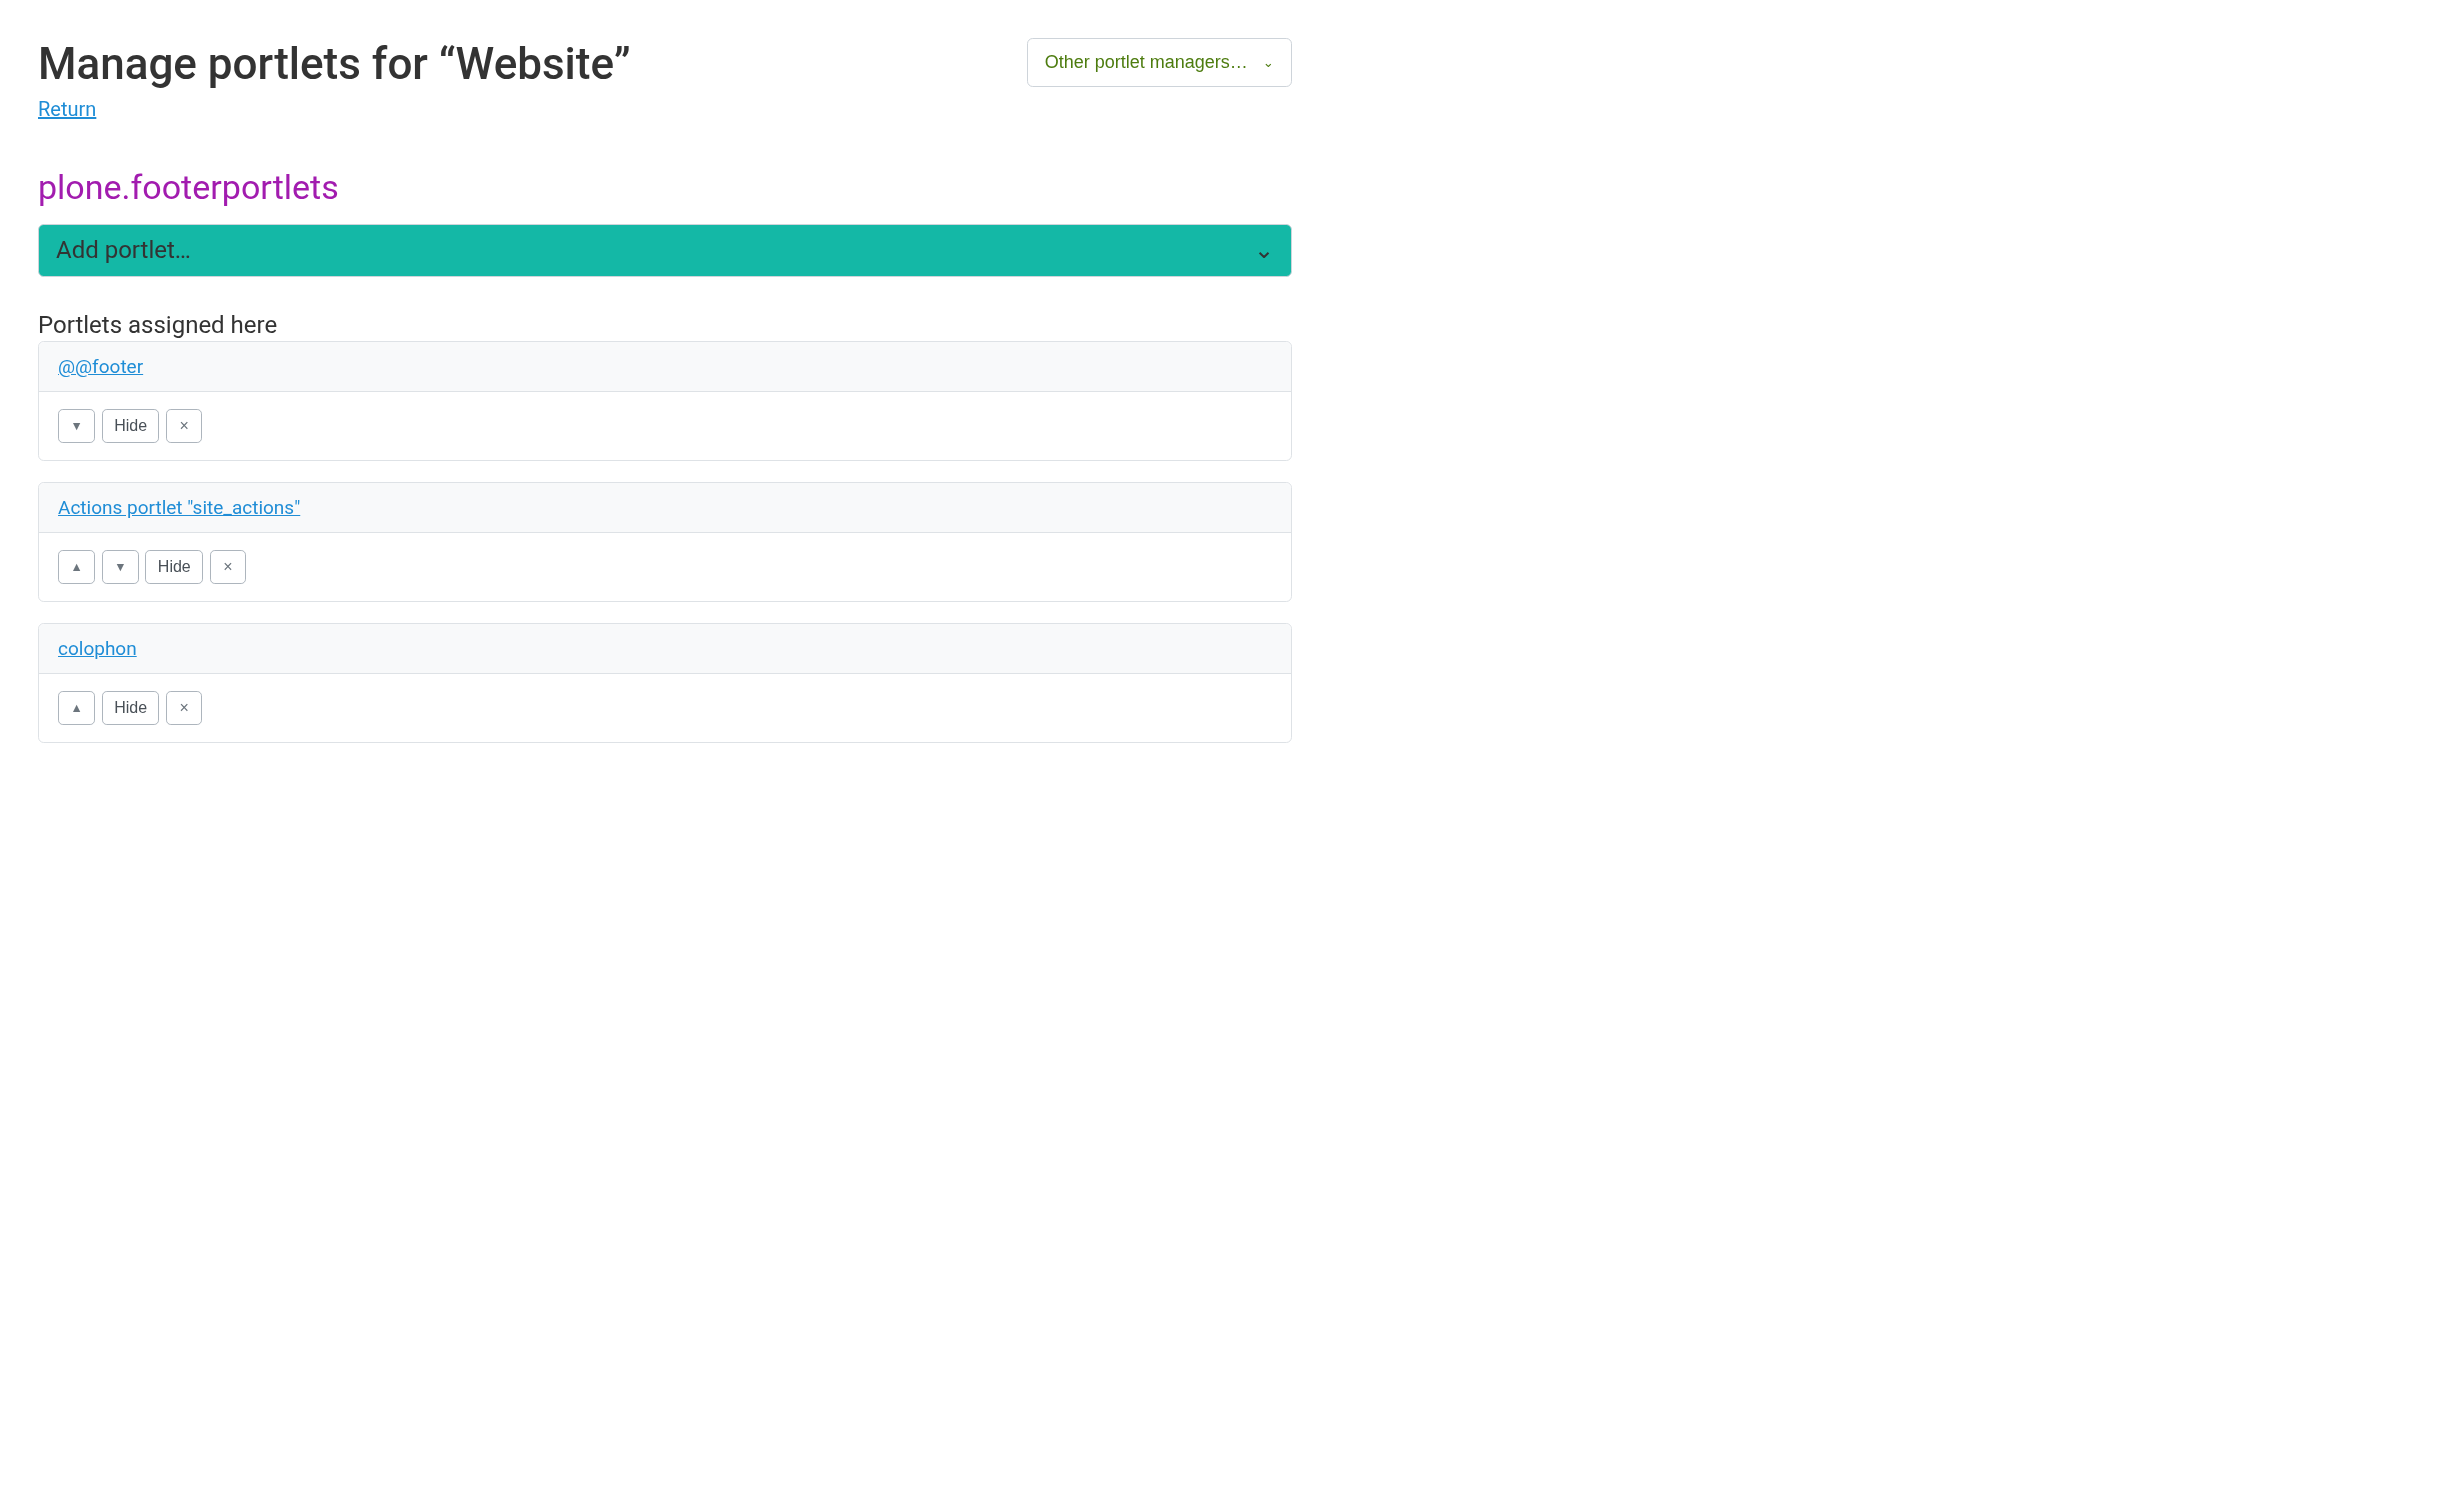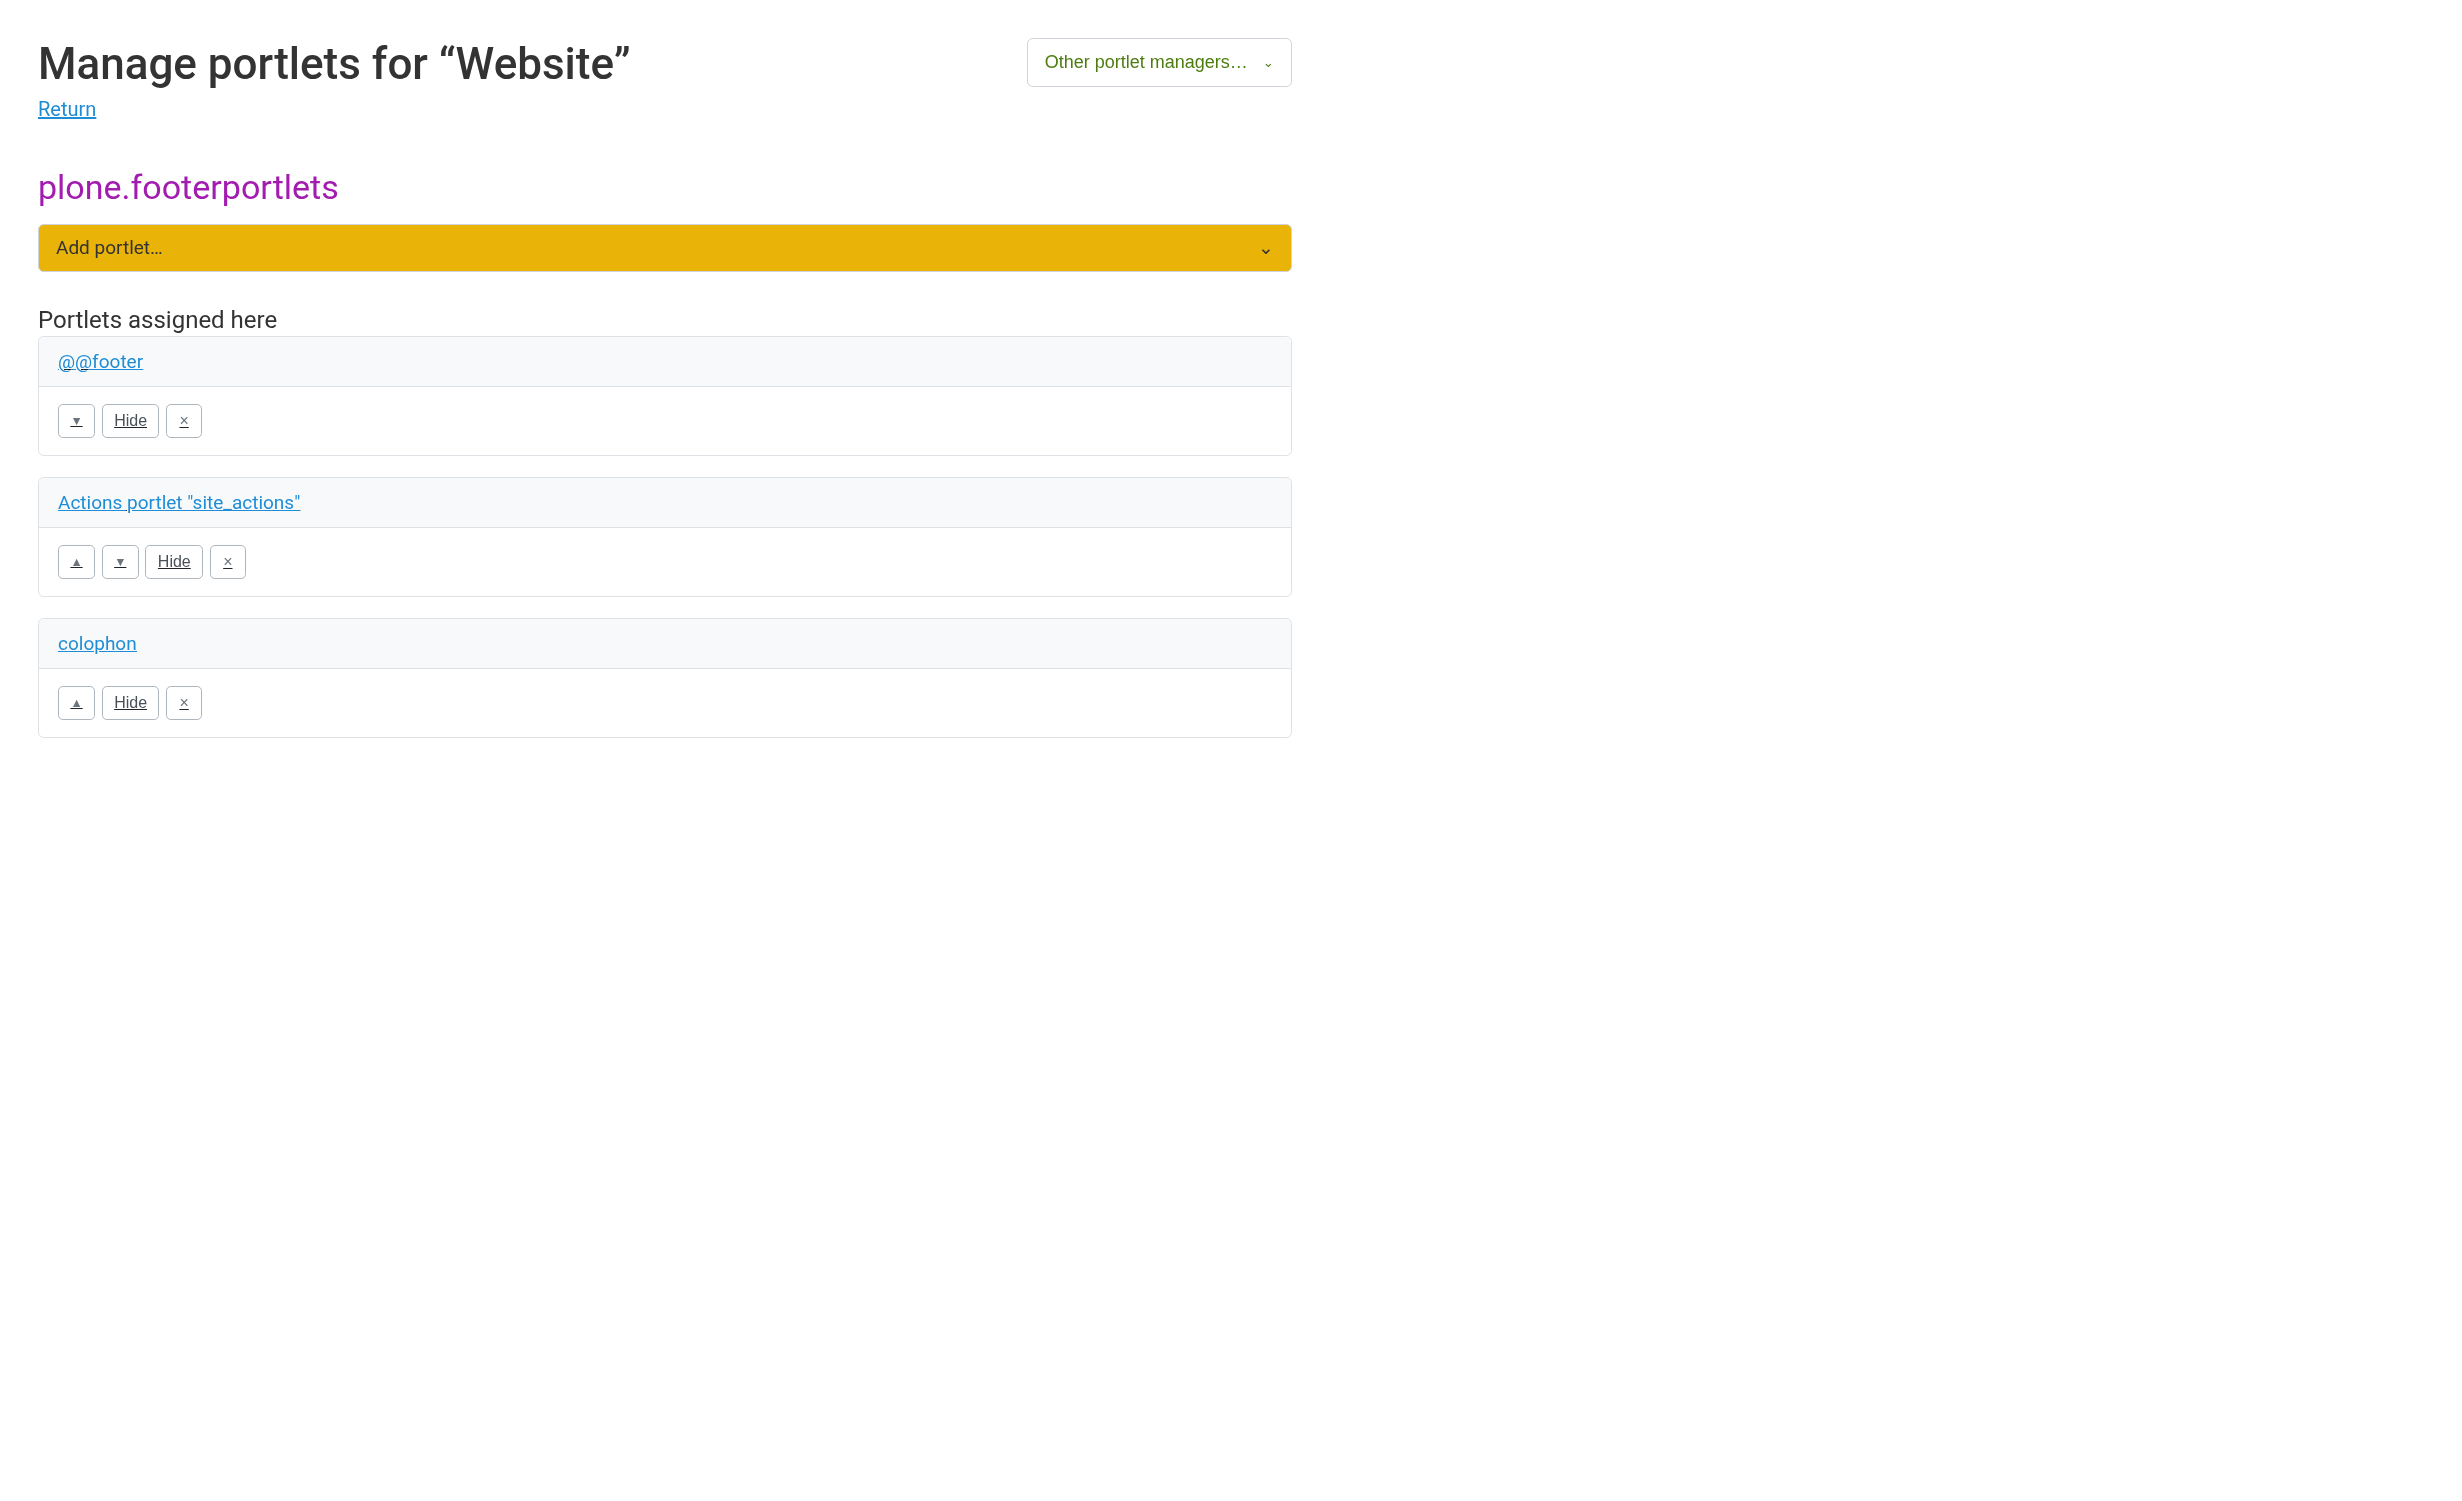--- a/index.html
+++ b/index.html
@@ -46,40 +46,39 @@
   font-weight: 400;
   color: #a21caf;
   margin-top: 46px;
   margin-bottom: 17px;
 }
 .add-portlet {
   width: 100%;
   border: 1px solid #ced4da;
   border-radius: 5.7px;
   padding: 11.4px 17px;
-  font-size: 19px;
+  font-size: 24px;
   color: #333;
-  background: #eab308;
+  background: #14b8a6;
   display: flex;
   justify-content: space-between;
   align-items: center;
   cursor: pointer;
 }
 h3 {
   font-size: 24px;
   font-weight: 400;
   margin-top: 34px;
   margin-bottom: 2px;
   color: #333;
 }
 .portlet-card {
   border: 1px solid #dee2e6;
   border-radius: 5.7px;
   margin-bottom: 21px;
-  text-decoration: underline;
 }
 .portlet-header {
   background: #f8f9fa;
   padding: 13.3px 19px;
   border-bottom: 1px solid #dee2e6;
   border-radius: 5.7px 5.7px 0 0;
 }
 .portlet-header a {
   color: #1f8dd6;
   text-decoration: underline;

